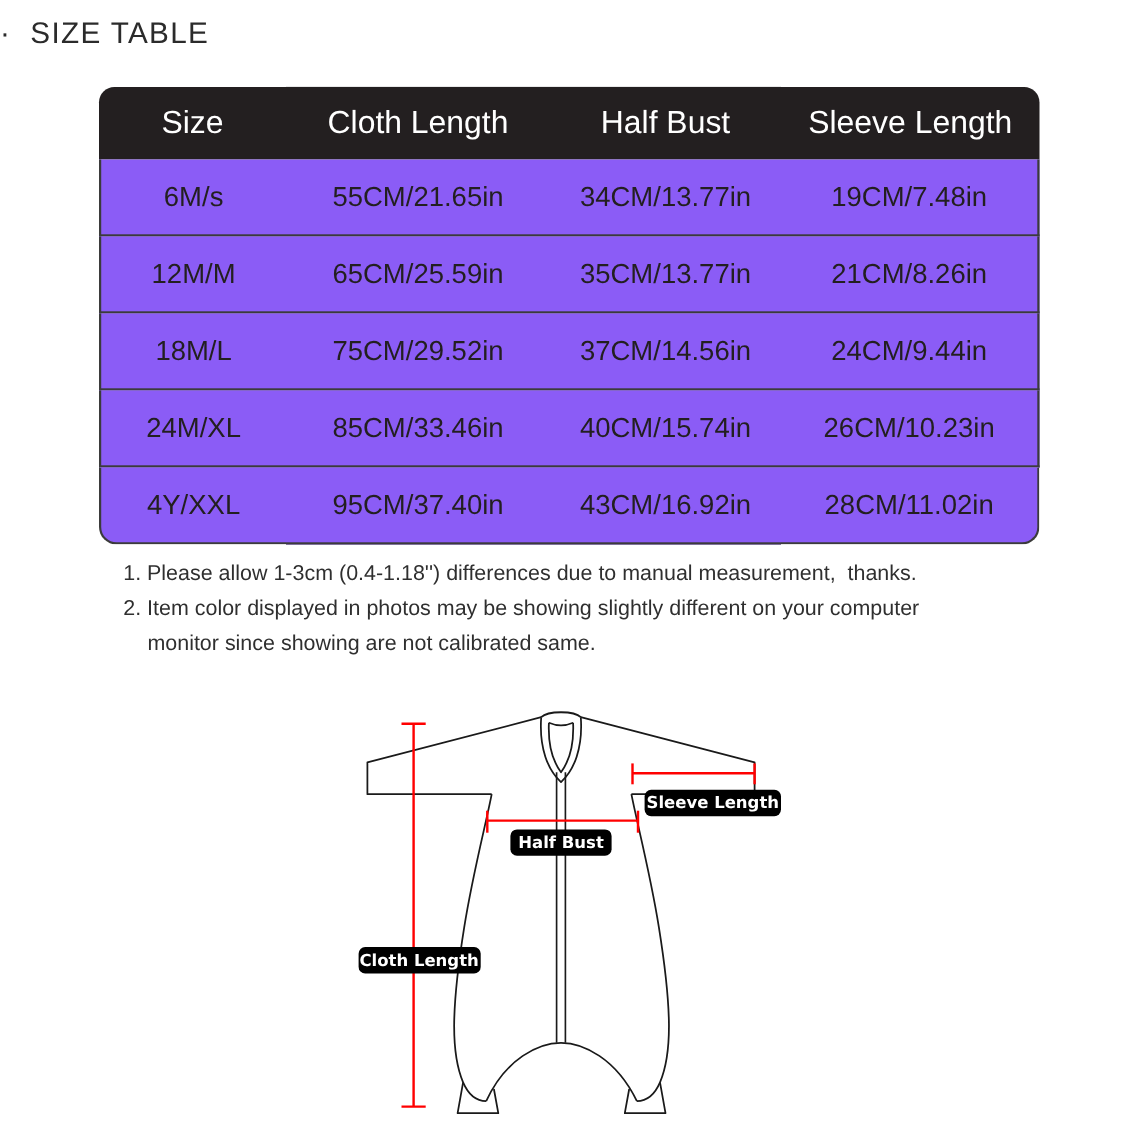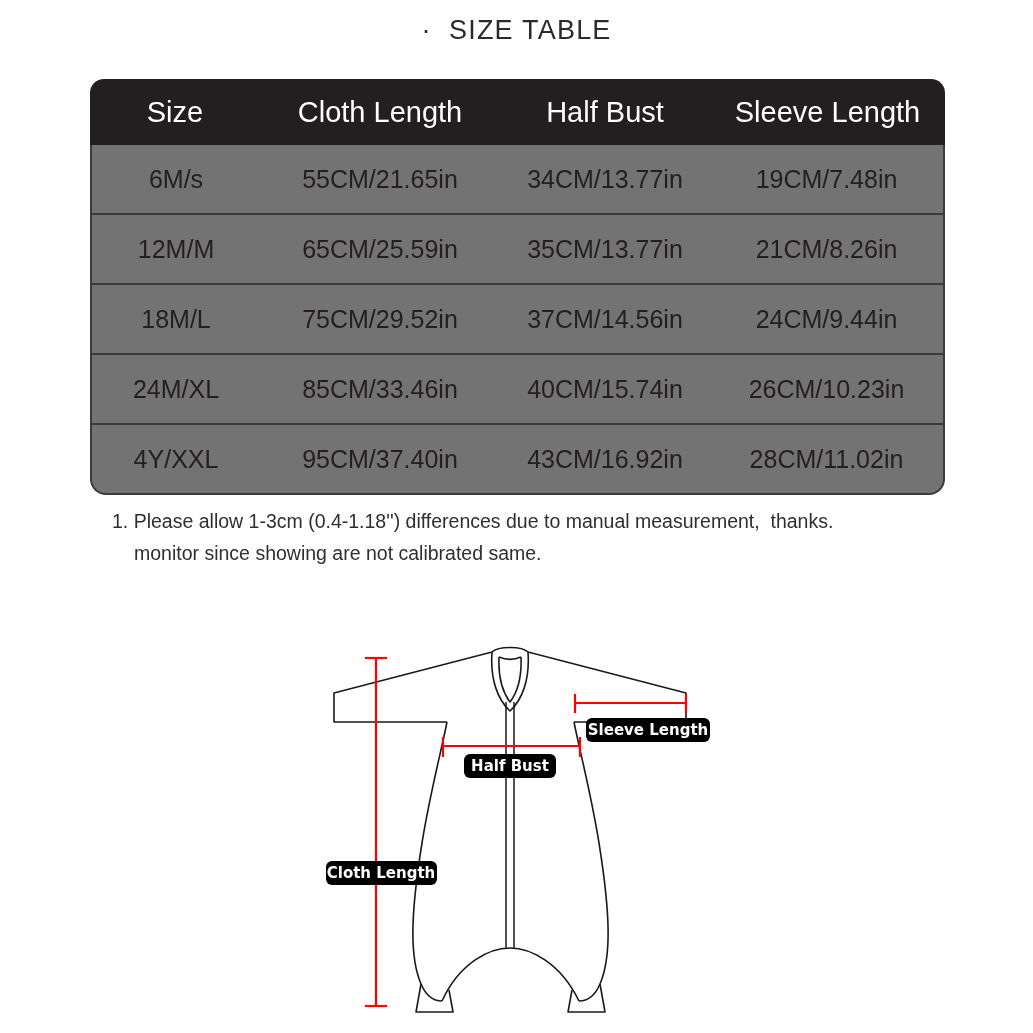--- a/index.html
+++ b/index.html
@@ -11,21 +11,21 @@
     width: 1033px;
     height: 1033px;
     font-family: "Liberation Sans", sans-serif;
     color: #231f20;
     overflow: hidden;
     position: relative;
   }
 
   
   .page-title {
-    text-align: center;
+    text-align: left;
     font-size: 27px;
     letter-spacing: 1.2px;
     color: #2b2b2b;
     padding-top: 15px;
     font-weight: 400;
     white-space: pre;
   }
 
   
   .table-wrap {
@@ -57,21 +57,21 @@
   .size-table thead th:last-child  { border-top-right-radius: 14px; }
 
   .size-table tbody td {
     font-size: 25px;
     font-weight: 400;
     color: #231f20;
     height: 68px;
     text-align: center;
     vertical-align: middle;
     padding: 0;
-    background: #737373;
+    background: #8b5cf6;
     border-bottom: 2px solid #3b3b3b;
     white-space: nowrap;
   }
   .size-table tbody td:first-child { border-left: 2px solid #3b3b3b; }
   .size-table tbody td:last-child  { border-right: 2px solid #3b3b3b; }
 
   .size-table tbody tr:last-child td { border-bottom: 2px solid #3b3b3b; }
   .size-table tbody tr:last-child td:first-child { border-bottom-left-radius: 16px; }
   .size-table tbody tr:last-child td:last-child  { border-bottom-right-radius: 16px; }
 
@@ -162,20 +162,21 @@
         <td>95CM/37.40in</td>
         <td>43CM/16.92in</td>
         <td>28CM/11.02in</td>
       </tr>
     </tbody>
   </table>
 </div>
 
 <div class="notes">
   <div class="note-line">1. Please allow 1-3cm (0.4-1.18'') differences due to manual measurement,  thanks.</div>
+  <div class="note-line">2. Item color displayed in photos may be showing slightly different on your computer</div>
   <div class="note-line note-indent">monitor since showing are not calibrated same.</div>
 </div>
 
 <div class="diagram">
   <svg width="440" height="415" viewBox="0 0 440 415" xmlns="http://www.w3.org/2000/svg">
 
     <g fill="none" stroke="#1a1a1a" stroke-width="1.6" stroke-linejoin="round">
 
       <path d="M202,34 L44,75 L44,104 L157,104"></path>
 

